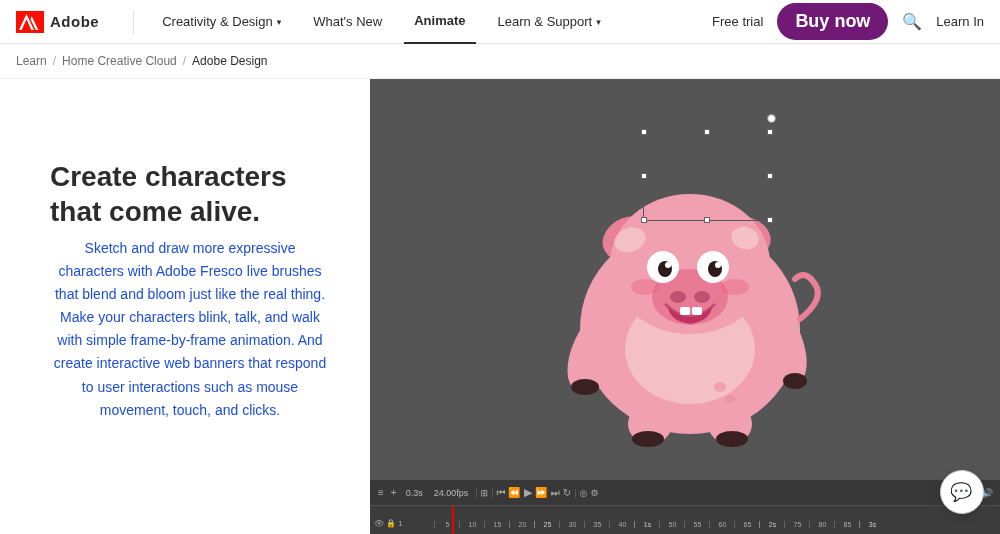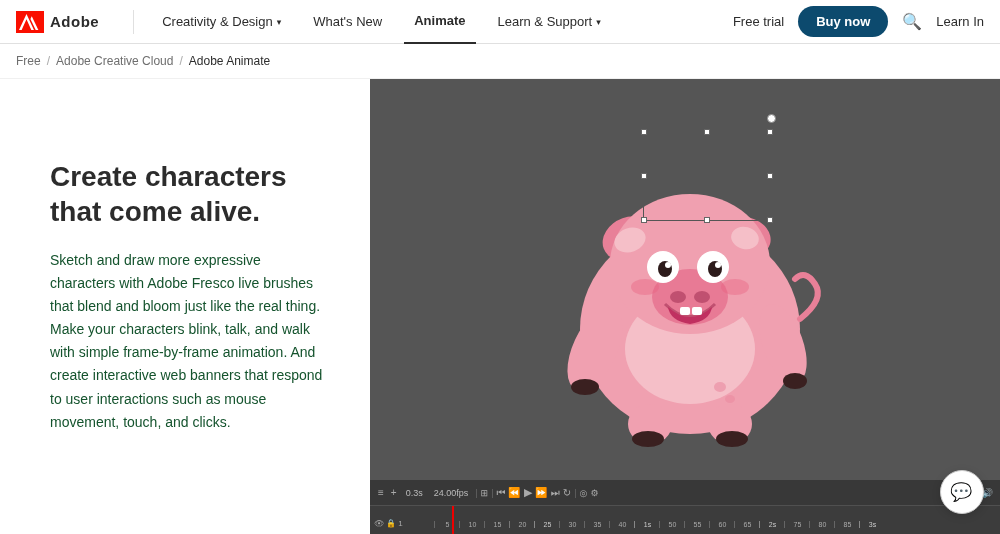--- a/index.html
+++ b/index.html
@@ -29,39 +29,39 @@
   <div style="font-size:13px;color:#2c2c2c;padding:0 10px;height:44px;display:flex;align-items:center;cursor:pointer;white-space:nowrap;position:relative;font-weight:600;border-bottom:2px solid #2c2c2c;">
     <span>Animate</span>
   </div>
   <div style="font-size:13px;color:#2c2c2c;padding:0 10px;height:44px;display:flex;align-items:center;cursor:pointer;white-space:nowrap;">
     <span>Learn &amp; Support</span>
     <span style="font-size:9px;margin-left:4px;">▾</span>
   </div>
   <div style="flex:1;"></div>
   <div style="display:flex;align-items:center;gap:14px;">
     <span style="font-size:13px;color:#2c2c2c;cursor:pointer;">Free trial</span>
-    <button style="background:#0c4a6e;color:#fff;border:none;border-radius:20px;padding:8px 18px;font-size:13px;font-weight:600;cursor:pointer;">Buy now</button>
+    <button style="background:#701a75;color:#fff;border:none;border-radius:20px;padding:8px 18px;font-size:18px;font-weight:600;cursor:pointer;">Buy now</button>
     <span style="font-size:16px;color:#2c2c2c;cursor:pointer;">🔍</span>
     <span style="font-size:13px;color:#2c2c2c;cursor:pointer;">Learn In</span>
   </div>
 </nav>
 
 <div style="display:flex;align-items:center;gap:6px;padding:10px 16px;font-size:12px;color:#6e6e6e;border-bottom:1px solid #f0f0f0;">
-  <a style="color:#6e6e6e;text-decoration:none;cursor:pointer;">Free</a>
+  <a style="color:#6e6e6e;text-decoration:none;cursor:pointer;">Learn</a>
   <span style="color:#aaa;">/</span>
-  <a style="color:#6e6e6e;text-decoration:none;cursor:pointer;">Adobe Creative Cloud</a>
+  <a style="color:#6e6e6e;text-decoration:none;cursor:pointer;">Home Creative Cloud</a>
   <span style="color:#aaa;">/</span>
-  <span style="color:#2c2c2c;">Adobe Animate</span>
+  <span style="color:#2c2c2c;">Adobe Design</span>
 </div>
 
 <div style="display:flex;flex-direction:row;min-height:460px;">
 
   <div style="width:370px;padding:80px 40px 40px 50px;flex-shrink:0;">
-    <h1 style="font-size:28px;font-weight:700;line-height:1.25;color:#2c2c2c;margin-bottom:20px;">Create characters that come alive.</h1>
-    <p style="font-size:14px;line-height:1.65;color:#14532d;">Sketch and draw more expressive characters with Adobe Fresco live brushes that blend and bloom just like the real thing. Make your characters blink, talk, and walk with simple frame-by-frame animation. And create interactive web banners that respond to user interactions such as mouse movement, touch, and clicks.</p>
+    <h1 style="font-size:28px;font-weight:700;line-height:1.25;color:#2c2c2c;margin-bottom:8px;">Create characters that come alive.</h1>
+    <p style="font-size:14px;line-height:1.65;color:#1d4ed8;text-align:center;">Sketch and draw more expressive characters with Adobe Fresco live brushes that blend and bloom just like the real thing. Make your characters blink, talk, and walk with simple frame-by-frame animation. And create interactive web banners that respond to user interactions such as mouse movement, touch, and clicks.</p>
   </div>
 
   <div style="flex:1;position:relative;background:#484848;overflow:hidden;display:flex;flex-direction:column;">
 
     <div style="flex:1;background:#555;position:relative;display:flex;align-items:center;justify-content:center;overflow:hidden;">
 
       <div style="position:relative;width:300px;height:330px;margin-top:10px;">
         <svg viewBox="0 0 300 330" width="300" height="330">
 
           <ellipse cx="155" cy="210" rx="110" ry="105" fill="#f0a0b0"></ellipse>

